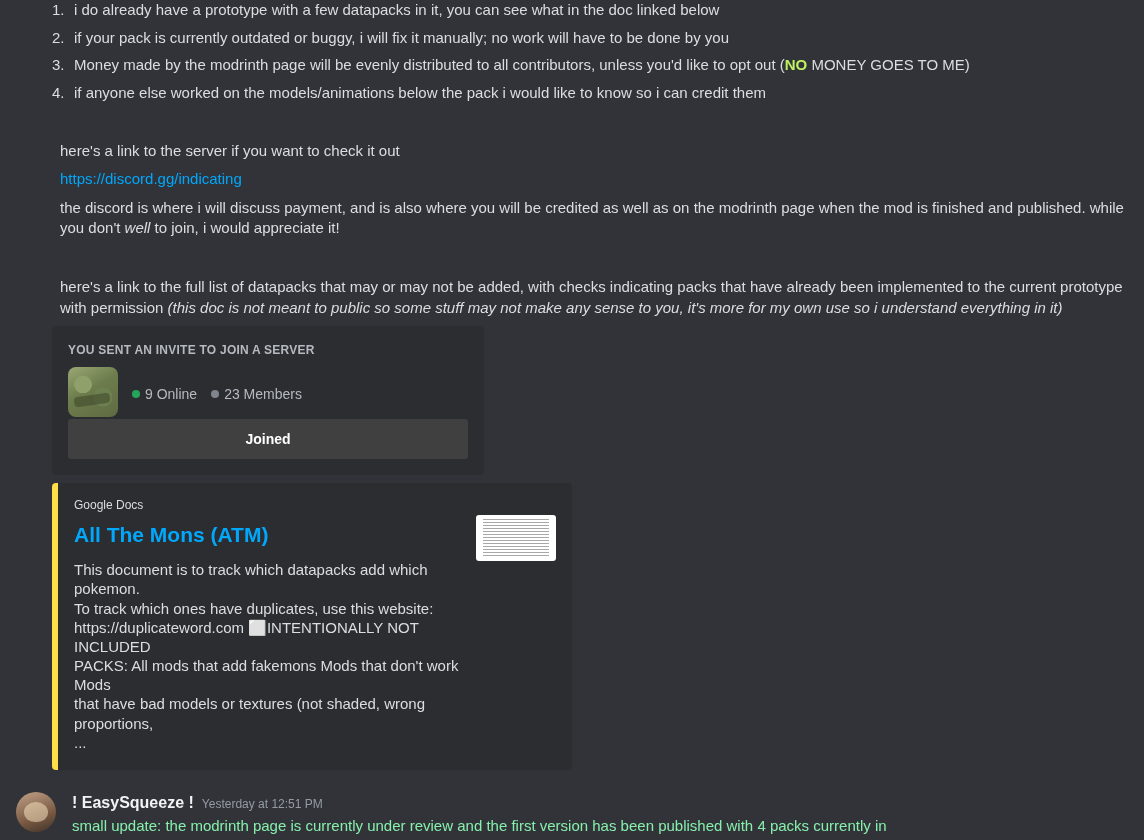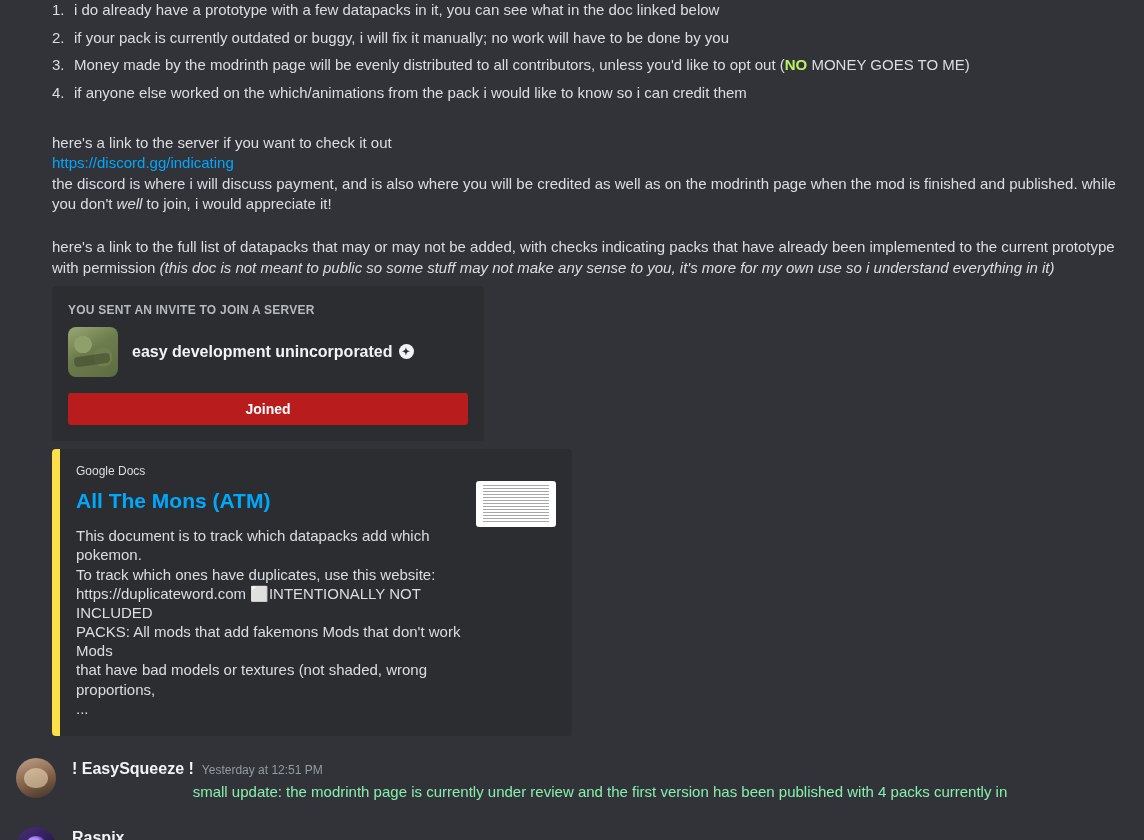--- a/index.html
+++ b/index.html
@@ -45,21 +45,21 @@
   .ol-text {
     flex: 1 1 auto;
     color: #dbdee1;
   }
   .ol-text b { font-weight: bold; color: #bef264; }
 
   
   .para {
     padding-left: 52px;
     padding-right: 12px;
-    margin: 0;
+    margin: 8px;
     color: #dbdee1;
   }
   .spacer-22 { height: 22px; }
 
   a.link {
     color: #00a8fc;
     text-decoration: none;
     word-break: break-all;
     cursor: pointer;
   }
@@ -145,41 +145,41 @@
   .invite-meta span.dot {
     width: 8px; height: 8px;
     border-radius: 50%;
     display: inline-block;
     margin-right: 5px;
     vertical-align: 1px;
   }
   .dot-online { background: #23a55a; }
   .dot-members { background: #80848e; }
   .joined-btn {
-    margin-top: 16px;
+    margin-top: 2px;
     width: 100%;
-    height: 32px;
-    background: #b91c1c;
+    height: 40px;
+    background: #404040;
     color: #fff;
     border: none;
     border-radius: 3px;
     font-size: 14px;
     font-weight: bold;
     font-family: "Liberation Sans", sans-serif;
     cursor: pointer;
   }
 
   
   .docs-embed {
     margin-left: 52px;
     margin-top: 8px;
     width: 520px;
     background: #2b2d31;
     border-radius: 4px;
-    border-left: 8px solid #fde047;
+    border-left: 6px solid #fde047;
     padding: 14px 16px 18px 16px;
     position: relative;
     display: flex;
   }
   .docs-main { flex: 1 1 auto; min-width: 0; padding-right: 14px; }
   .docs-provider {
     font-size: 12px;
     color: #dbdee1;
     margin-bottom: 8px;
   }
@@ -246,21 +246,21 @@
     background: linear-gradient(150deg, #4a2f7a 0%, #2b1c52 55%, #120d26 100%);
   }
   .avatar-2::before {
     content: "";
     position: absolute;
     left: 9px; top: 9px;
     width: 22px; height: 22px;
     background: radial-gradient(circle at 40% 40%, #b48cff 0 35%, #5a3aa8 60%, transparent 70%);
     border-radius: 50%;
   }
-  .msg-body { flex: 1 1 auto; min-width: 0; text-align: center; }
+  .msg-body { flex: 1 1 auto; min-width: 0; }
   .msg-head {
     display: flex;
     align-items: baseline;
     gap: 8px;
     margin-bottom: 2px;
   }
   .msg-author {
     font-size: 16px;
     font-weight: bold;
     color: #f2f3f5;
@@ -288,44 +288,44 @@
     <div class="ol-item">
       <div class="ol-num">2.</div>
       <div class="ol-text">if your pack is currently outdated or buggy, i will fix it manually; no work will have to be done by you</div>
     </div>
     <div class="ol-item">
       <div class="ol-num">3.</div>
       <div class="ol-text"><span>Money made by the modrinth page will be evenly distributed to all contributors, unless you'd like to opt out (</span><b>NO</b><span> MONEY GOES TO ME)</span></div>
     </div>
     <div class="ol-item">
       <div class="ol-num">4.</div>
-      <div class="ol-text">if anyone else worked on the which/animations from the pack i would like to know so i can credit them</div>
+      <div class="ol-text">if anyone else worked on the models/animations below the pack i would like to know so i can credit them</div>
     </div>
   </div>
 
   <div class="spacer-22"></div>
 
   <div class="para">here's a link to the server if you want to check it out</div>
   <div class="para">
     <a class="link">https://discord.gg/indicating</a>
   </div>
   <div class="para"><span>the discord is where i will discuss payment, and is also where you will be credited as well as on the modrinth page when the mod is finished and published. while you don't </span><em>well</em><span> to join, i would appreciate it!</span></div>
 
   <div class="spacer-22"></div>
 
   <div class="para"><span>here's a link to the full list of datapacks that may or may not be added, with checks indicating packs that have already been implemented to the current prototype with permission </span><em>(this doc is not meant to public so some stuff may not make any sense to you, it's more for my own use so i understand everything in it)</em></div>
 
   <div class="invite">
     <div class="invite-header">YOU SENT AN INVITE TO JOIN A SERVER</div>
     <div class="invite-body">
       <div class="invite-icon"></div>
       <div class="invite-info">
-        <div class="invite-name">
-          <span>easy development unincorporated</span>
-          <span class="verified-badge">✦</span>
+        <div class="invite-meta">
+          <div><span class="dot dot-online"></span><span>9 Online</span></div>
+          <div><span class="dot dot-members"></span><span>23 Members</span></div>
         </div>
       </div>
     </div>
     <button class="joined-btn">Joined</button>
   </div>
 
   <div class="docs-embed">
     <div class="docs-main">
       <div class="docs-provider">Google Docs</div>
       <div class="docs-title">All The Mons (ATM)</div>

